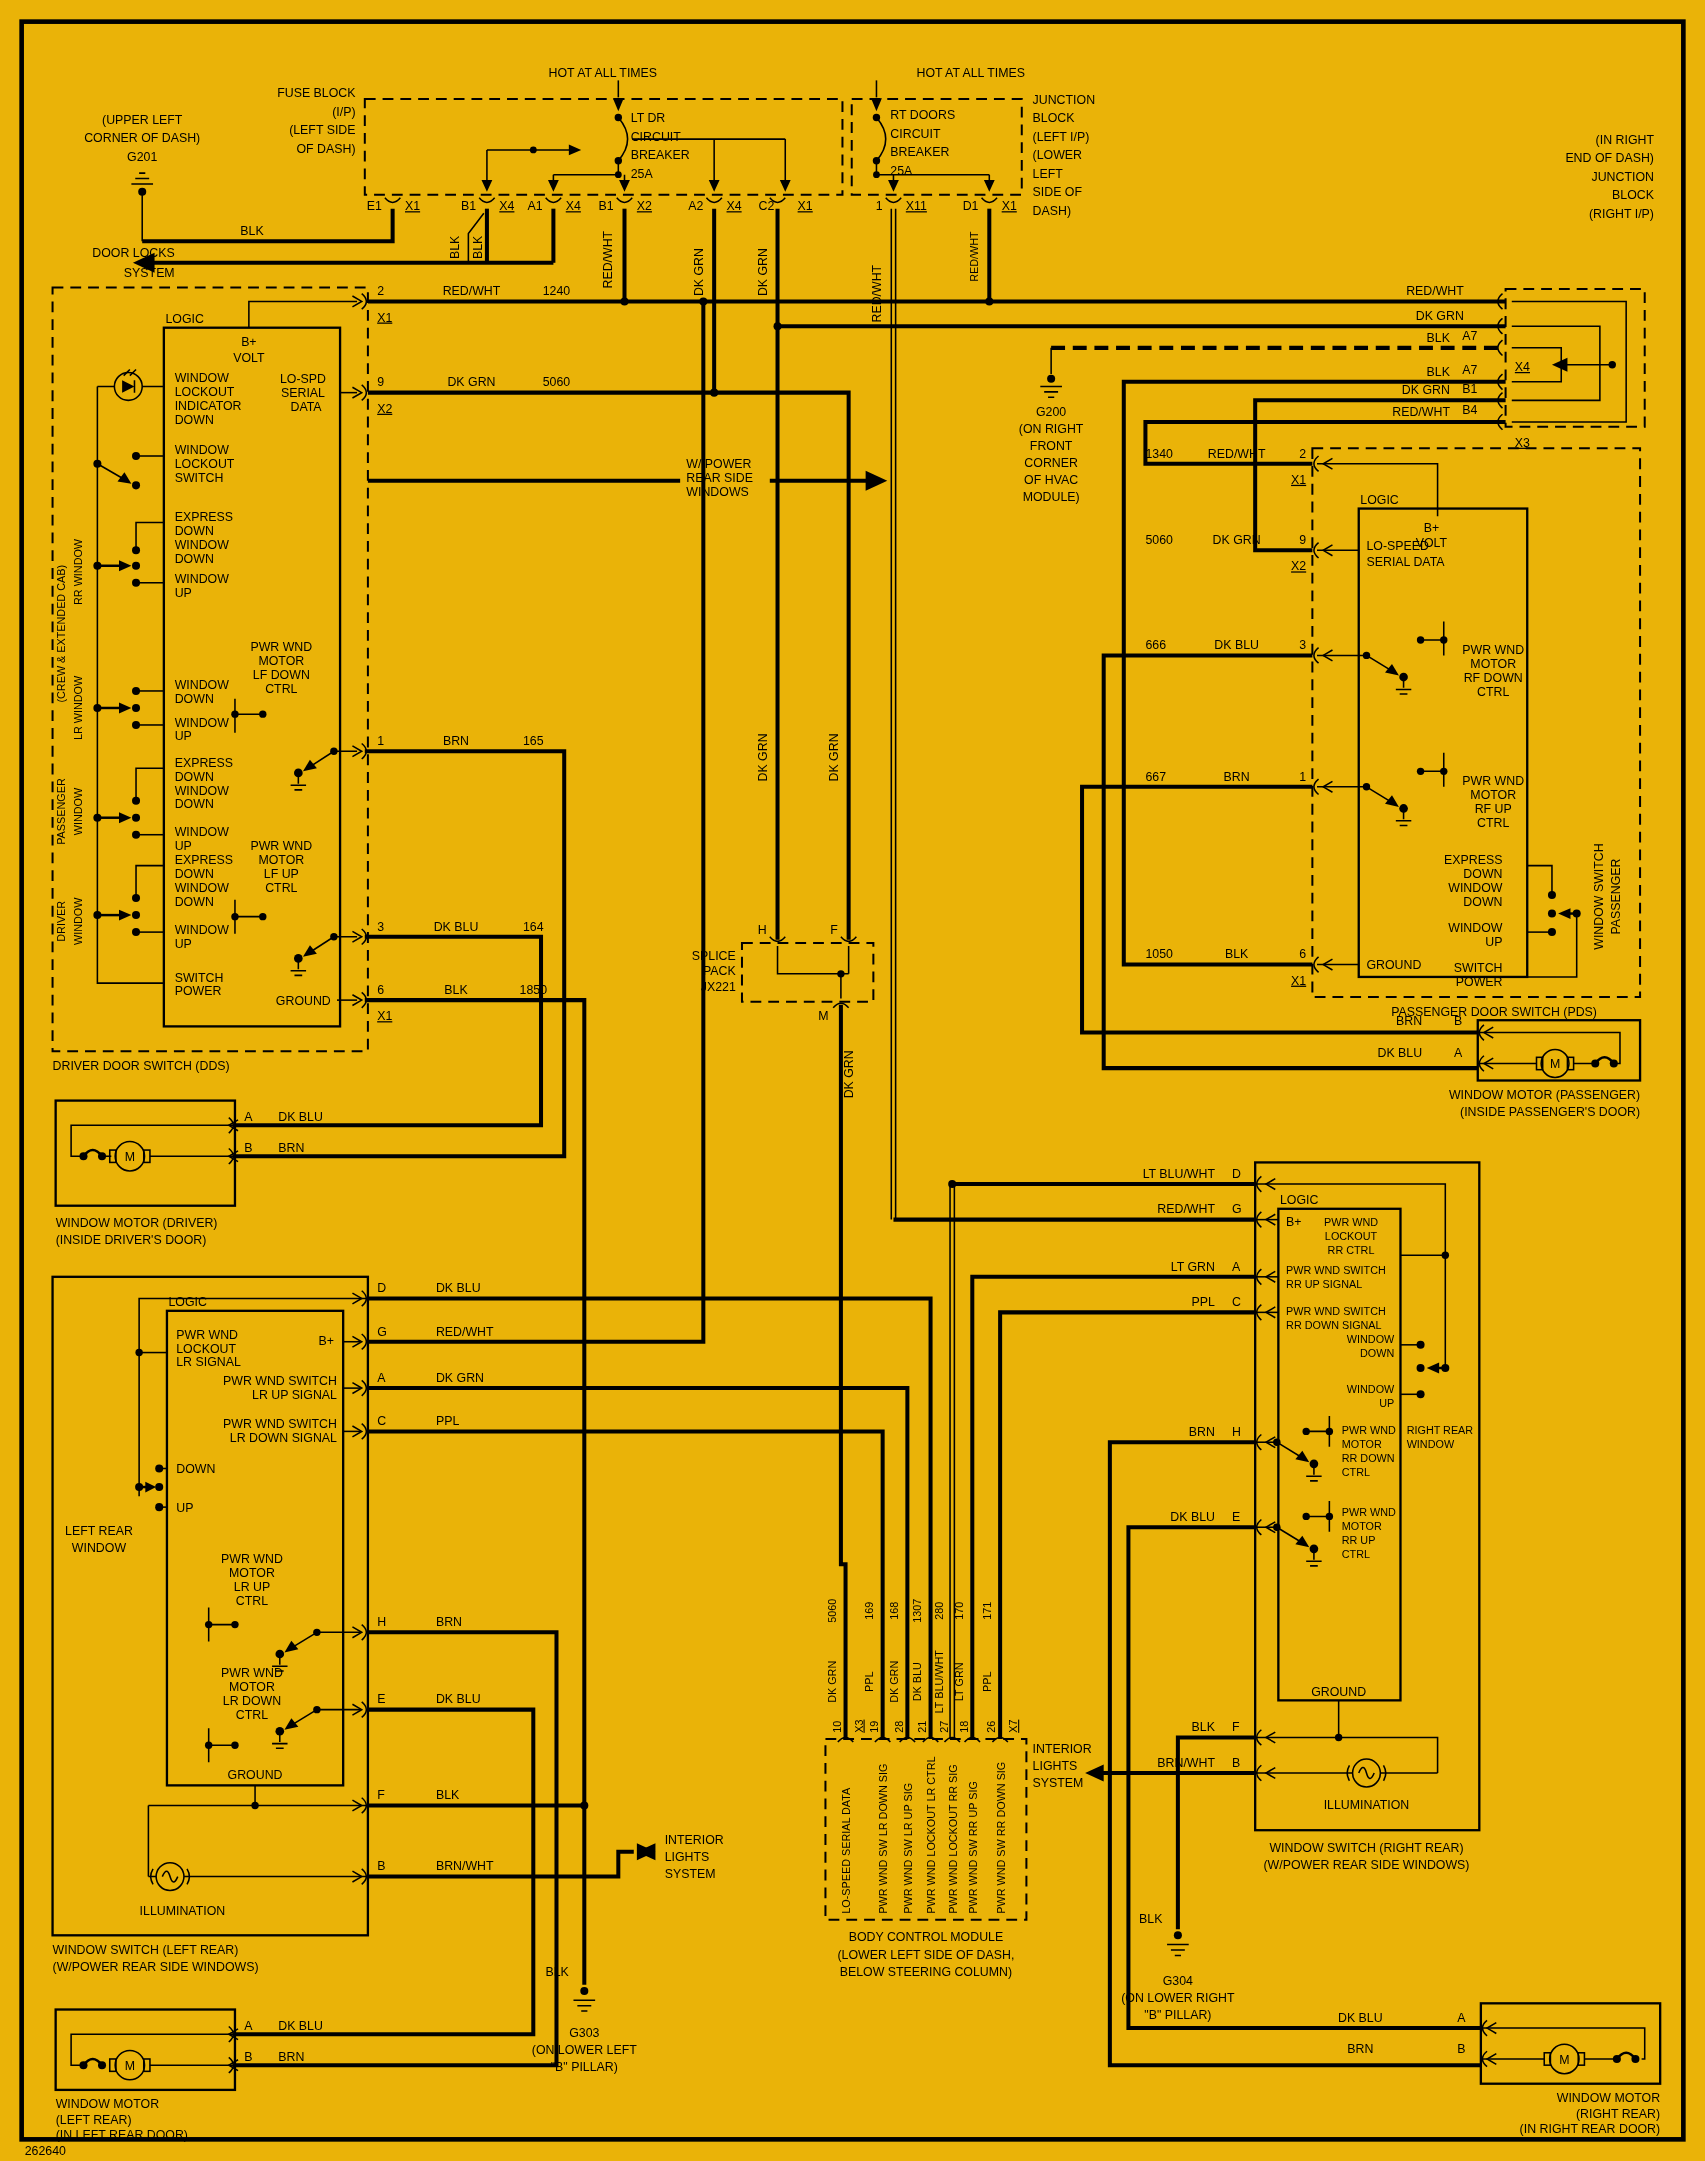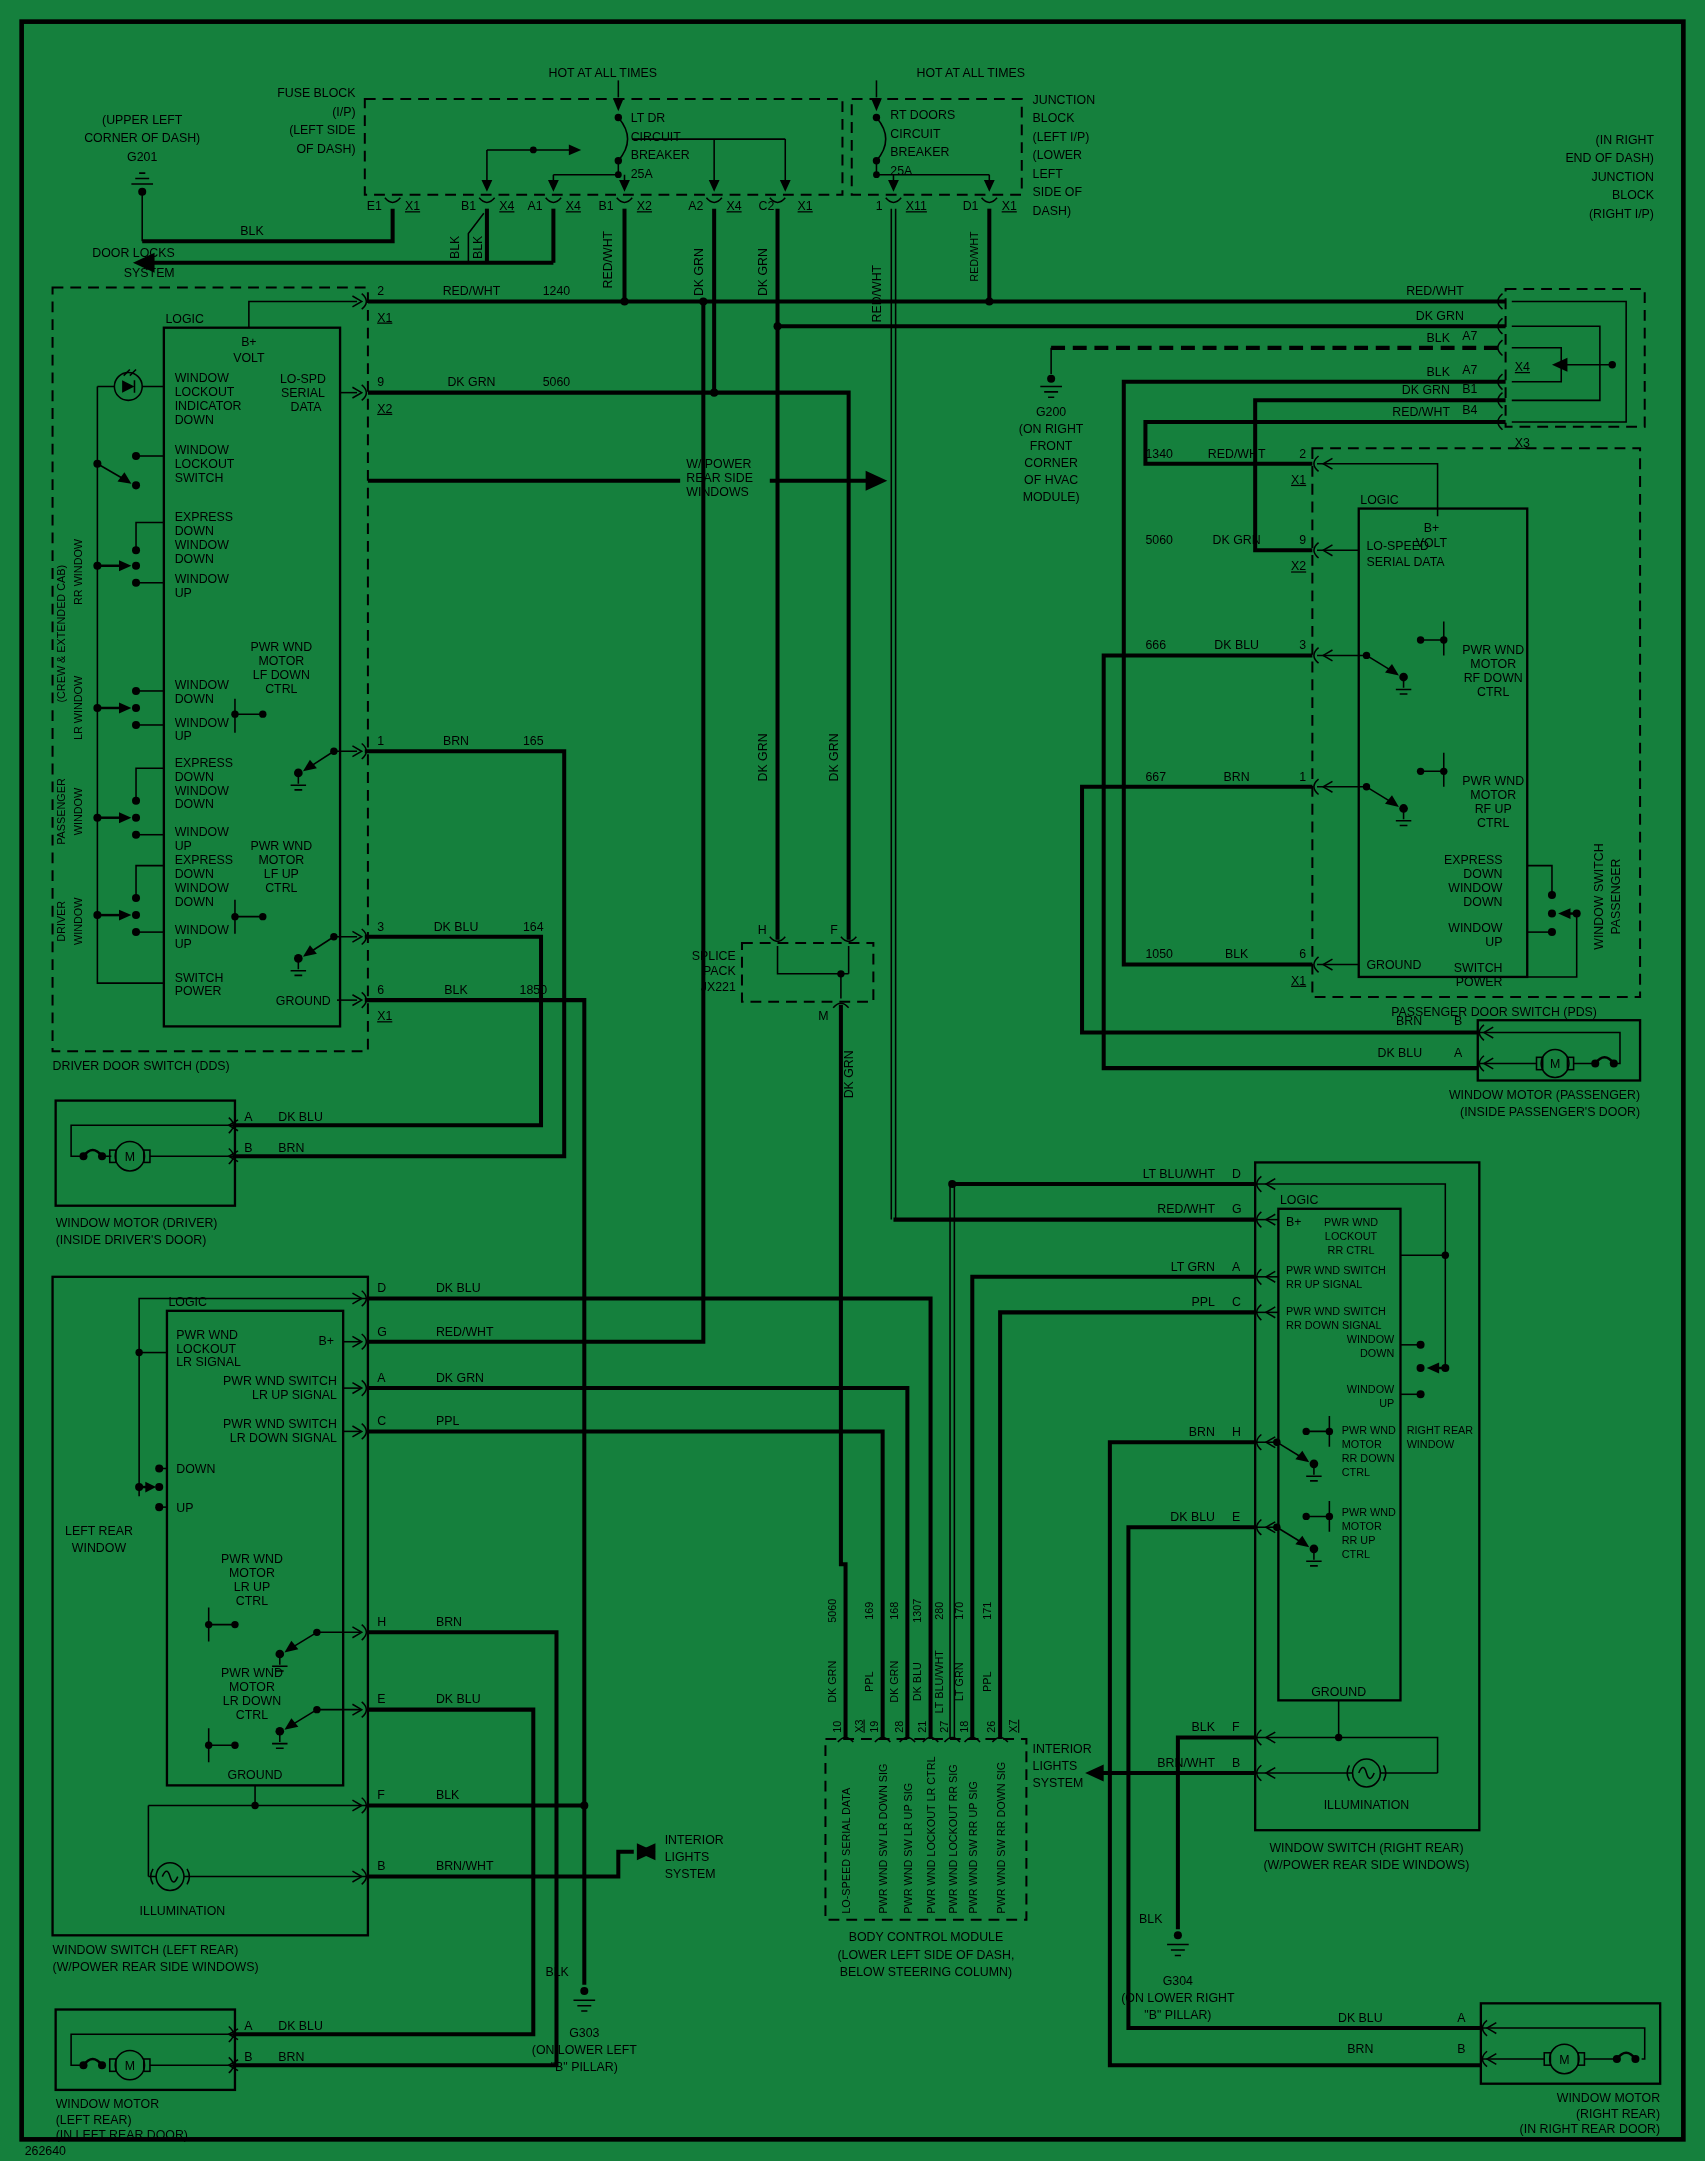--- a/index.html
+++ b/index.html
@@ -1,16 +1,16 @@
 <!DOCTYPE html>
 <html style="font-size:12.4px"><head>
 <meta charset="utf-8">
 <style>
   html,body{margin:0;padding:0;background:#fff}
-  #page{width:1705px;height:2161px;background:#15803d}
+  #page{width:1705px;height:2161px;background:#eab308}
   svg text{font-family:"Liberation Sans","DejaVu Sans",sans-serif;font-size:8px;fill:#000;white-space:pre}
   .t7{font-size:7px}
   .u{text-decoration:underline}
   .ra{text-anchor:end}.ca{text-anchor:middle}
   .w{stroke:#000;stroke-width:1;fill:none}
   .W{stroke:#000;stroke-width:2.6;fill:none}
   .w2{stroke:#000;stroke-width:1.6;fill:none}
   .d{stroke:#000;stroke-width:1.3;fill:none;stroke-dasharray:7 4.5}
   .dW{stroke:#000;stroke-width:2.8;fill:none;stroke-dasharray:9 5}
   .bx{stroke:#000;stroke-width:1.5;fill:none}

